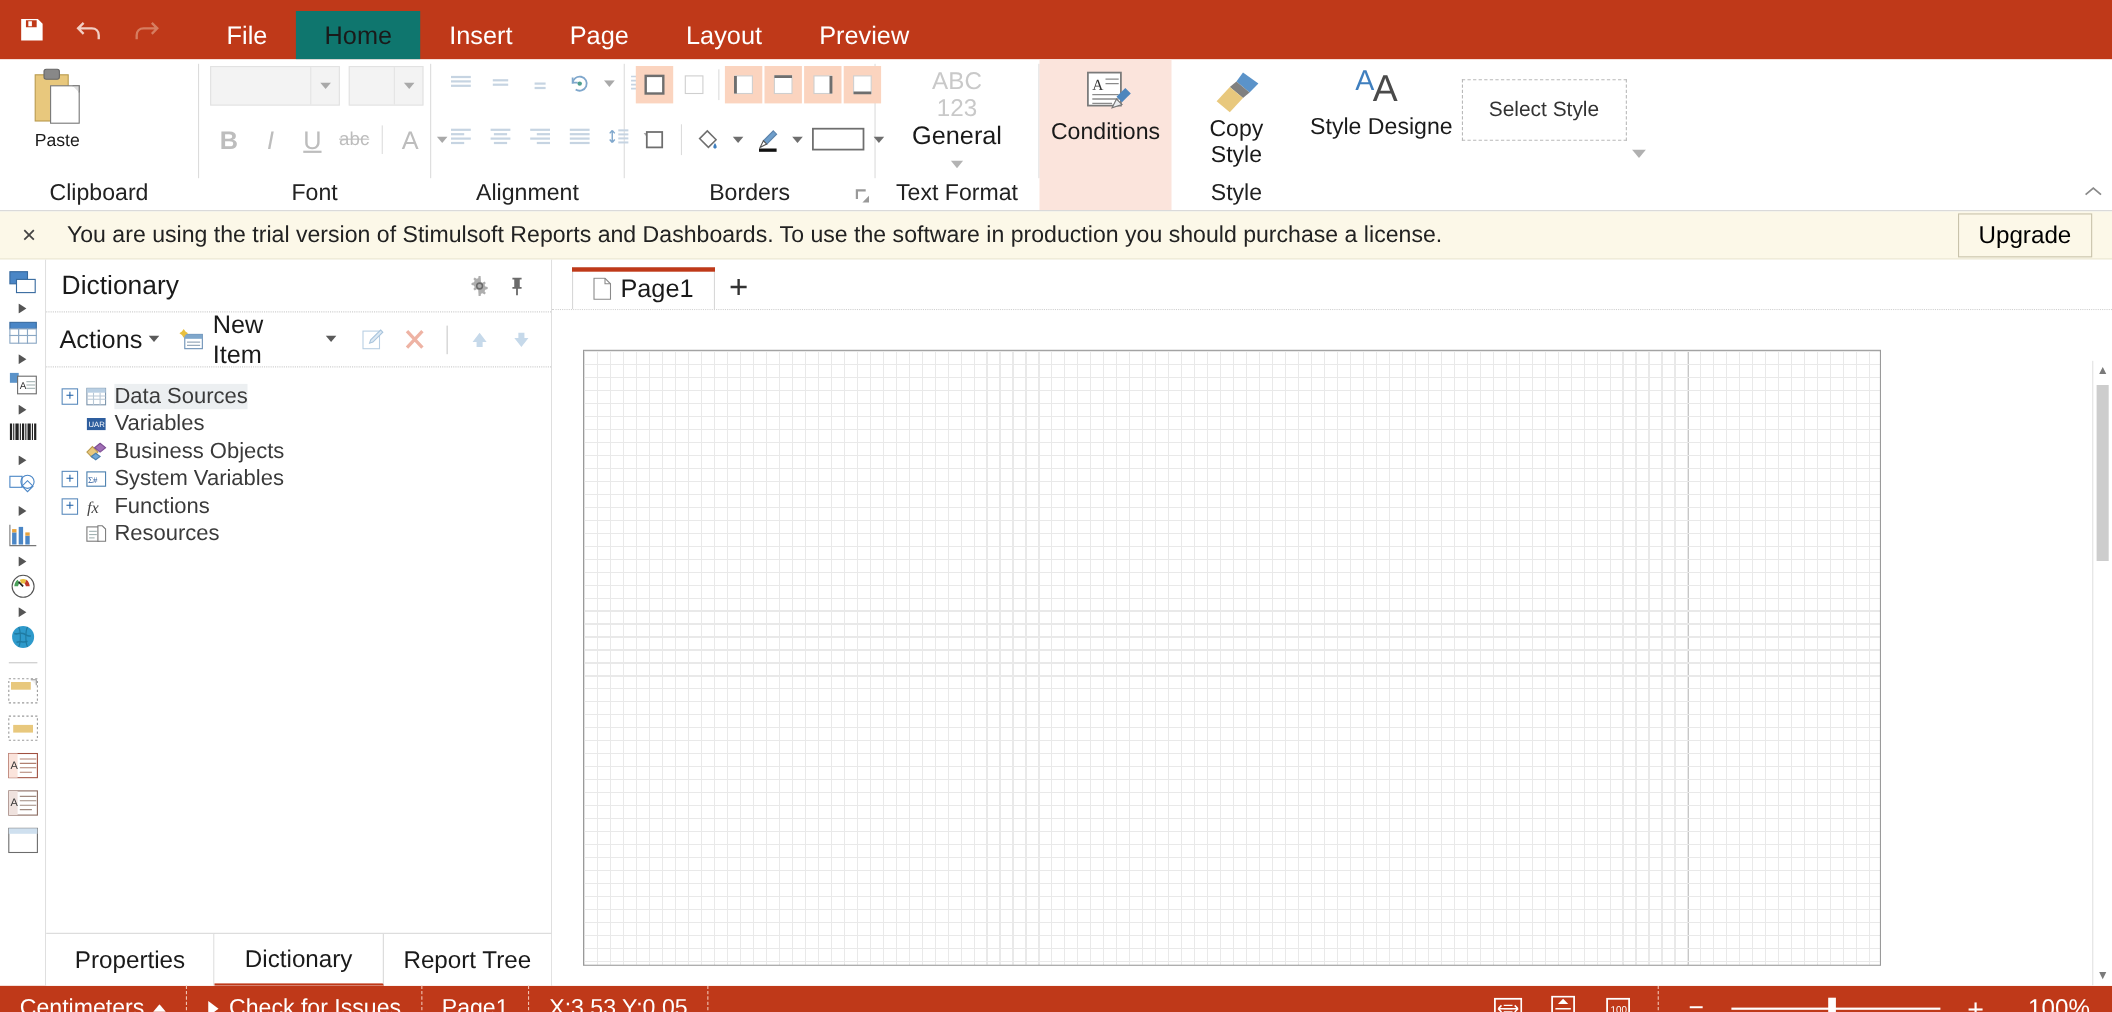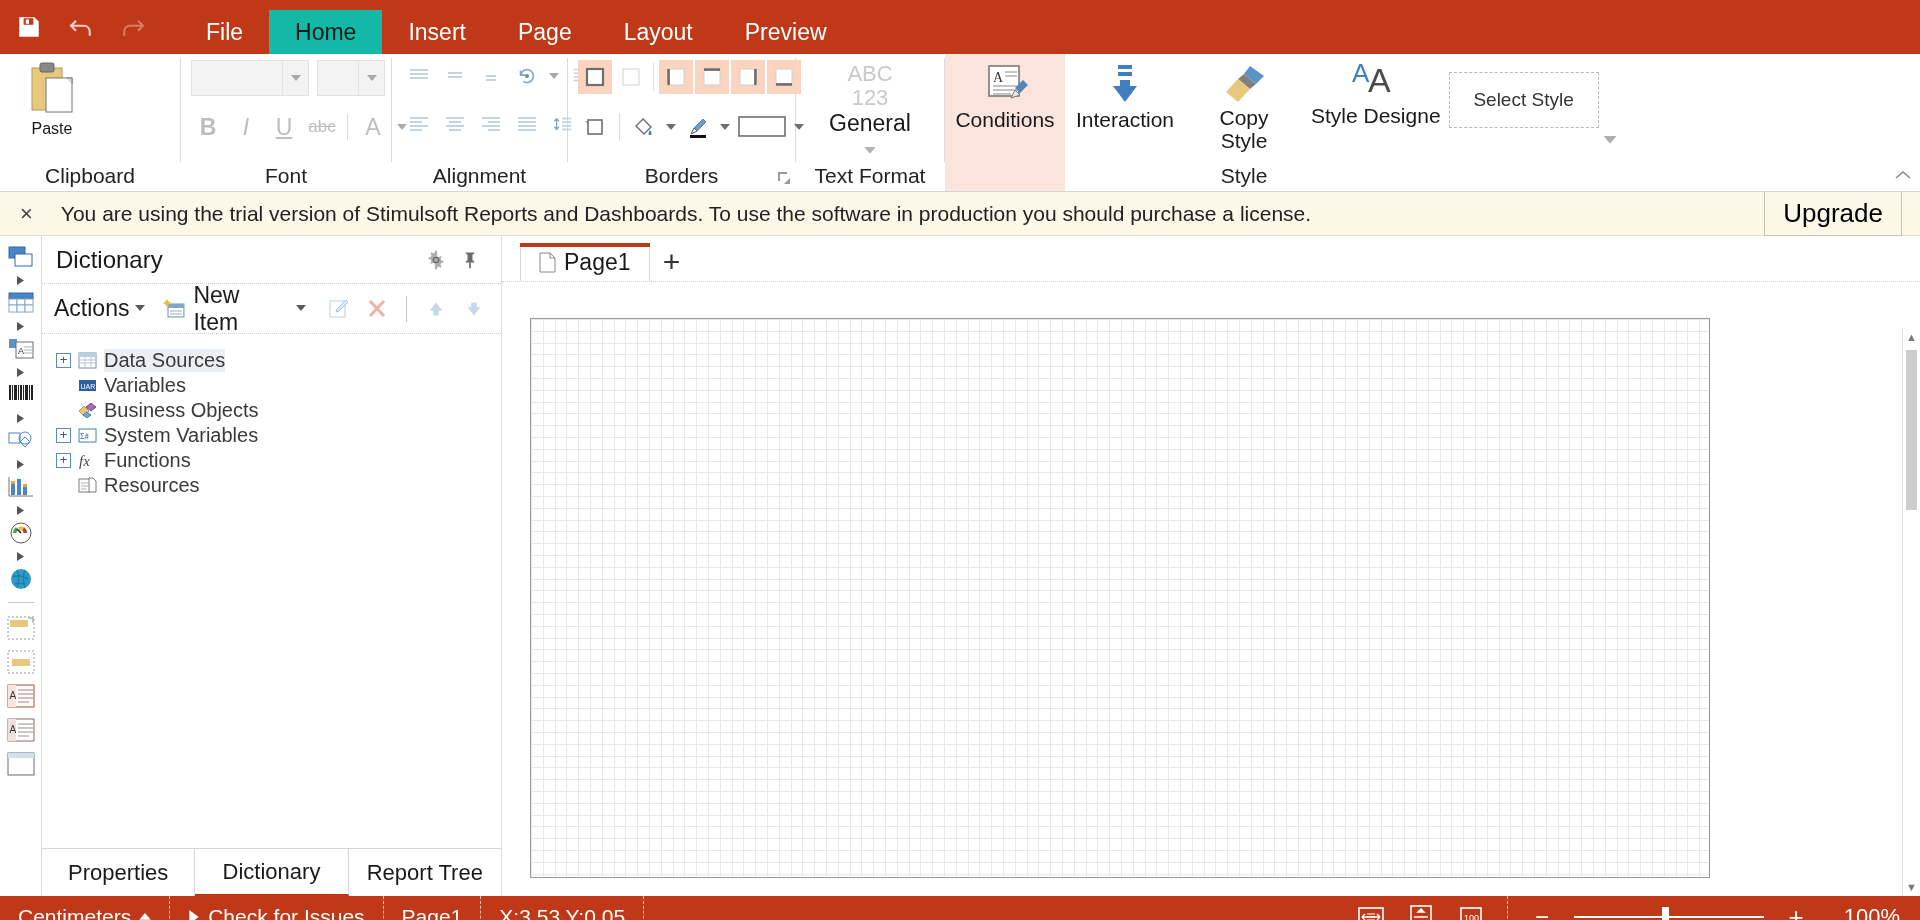--- a/index.html
+++ b/index.html
@@ -16,21 +16,21 @@
     height:54px; background:#bf3919; display:flex; align-items:flex-start;
     position:relative;
   }
   .qat { display:flex; align-items:center; height:54px; padding-left:12px; gap:18px; }
   .qat-btn { width:34px; height:34px; display:flex; align-items:center; justify-content:center; cursor:pointer; }
   .menu-tabs { display:flex; align-items:flex-end; height:54px; margin-left:30px; }
   .mtab {
     padding:0 26px; height:44px; line-height:44px; color:#fff; font-size:23px;
     cursor:pointer; white-space:nowrap;
   }
-  .mtab.active { background:#14b8a6; color:#1a1a1a; height:44px; }
+  .mtab.active { background:#0f766e; color:#1a1a1a; height:44px; }
 
   
   .ribbon {
     height:138px; background:#fff; border-bottom:1px solid #d6d6d6;
     display:flex; position:relative; overflow:hidden;
   }
   .rgroup { position:relative; display:flex; flex-direction:column; height:138px; }
   .rgroup-body { flex:1; display:flex; align-items:flex-start; padding:6px 10px 0 10px; }
   .rgroup-label {
     text-align:center; font-size:21px; color:#222; height:26px; line-height:20px;
@@ -88,21 +88,21 @@
   .ribbon-collapse { position:absolute; right:8px; bottom:6px; color:#777; font-size:16px; cursor:pointer; }
 
   
   .trialbar {
     height:44px; background:#fcf8e8; border-bottom:1px solid #e4dfc9;
     display:flex; align-items:center; padding:0 14px; gap:22px;
   }
   .trial-close { font-size:22px; color:#444; cursor:pointer; padding:0 6px; }
   .trial-text { font-size:21px; color:#222; flex:1; }
   .upgrade-btn {
-    border:1px solid #c9c3ab; background:#fcf8e8; padding:6px 18px; font-size:26px;
+    border:1px solid #c9c3ab; background:#fcf8e8; padding:6px 18px; font-size:22px;
     cursor:pointer; margin-right:4px;
   }
 
   
   .main { display:flex; height:660px; }
 
   
   .rail {
     width:42px; background:#fff; border-right:1px solid #dcdcdc;
     display:flex; flex-direction:column; align-items:center; padding-top:6px; gap:0;
@@ -500,30 +500,20 @@
       <text x="12" y="22" font-family="Liberation Serif, serif" font-size="14" fill="#333">A</text>
       <g stroke="#8a8a8a" stroke-width="1.2">
           <path d="M24 12h12M24 16h12M12 26h24M12 30h24M12 34h18"></path>
         </g>
       <path d="M34 28l8-8 5 5-8 8z" fill="#4e86bd"></path>
         <path d="M30 38l4-8 5 5z" fill="#e9ecef" stroke="#777"></path>
     </svg>
     <div>Conditions</div>
   </div>
 
-  <div class="bigbtn" style="height:138px;min-width:120px">
-    <svg width="48" height="48" viewBox="0 0 48 48">
-      <g fill="#3f7fbf">
-          <rect x="17" y="5" width="14" height="4"></rect>
-          <rect x="17" y="12" width="14" height="4"></rect>
-        </g>
-      <path d="M24 42 12 26h7v-6h10v6h7z" fill="#3f7fbf"></path>
-    </svg>
-    <div>Interaction</div>
-  </div>
 
   <div class="rgroup" style="width:118px">
     <div class="rgroup-body" style="justify-content:center;padding-top:2px">
       <div class="bigbtn" style="min-width:100px">
         <svg width="48" height="44" viewBox="0 0 48 44">
           <path d="M30 4 44 14 36 22 24 12z" fill="#5b93c9"></path>
           <path d="M24 12 36 22 30 27 18 17z" fill="#808080"></path>
           <path d="M18 17 30 27 18 40 6 30z" fill="#e8c87d"></path>
         </svg>
         <div>Copy Style</div>

